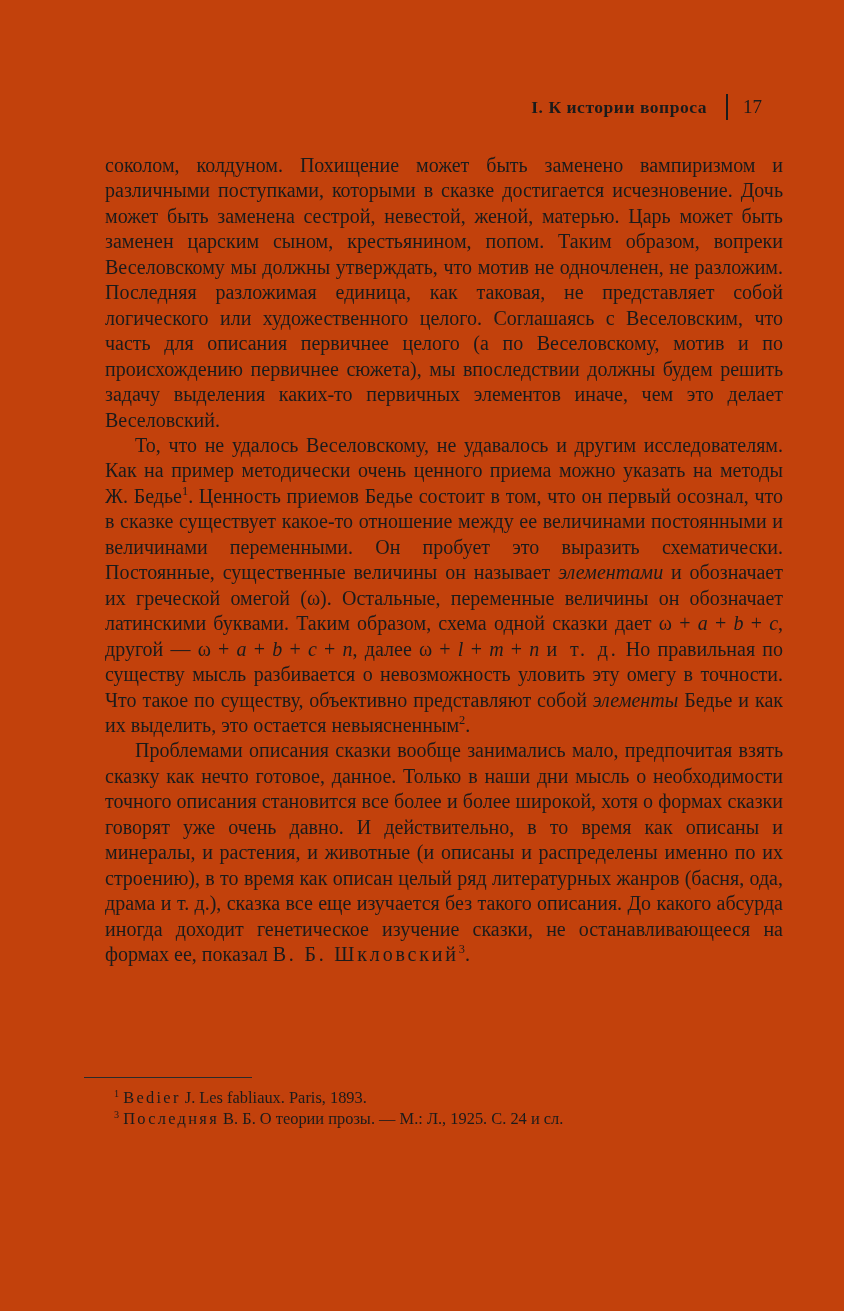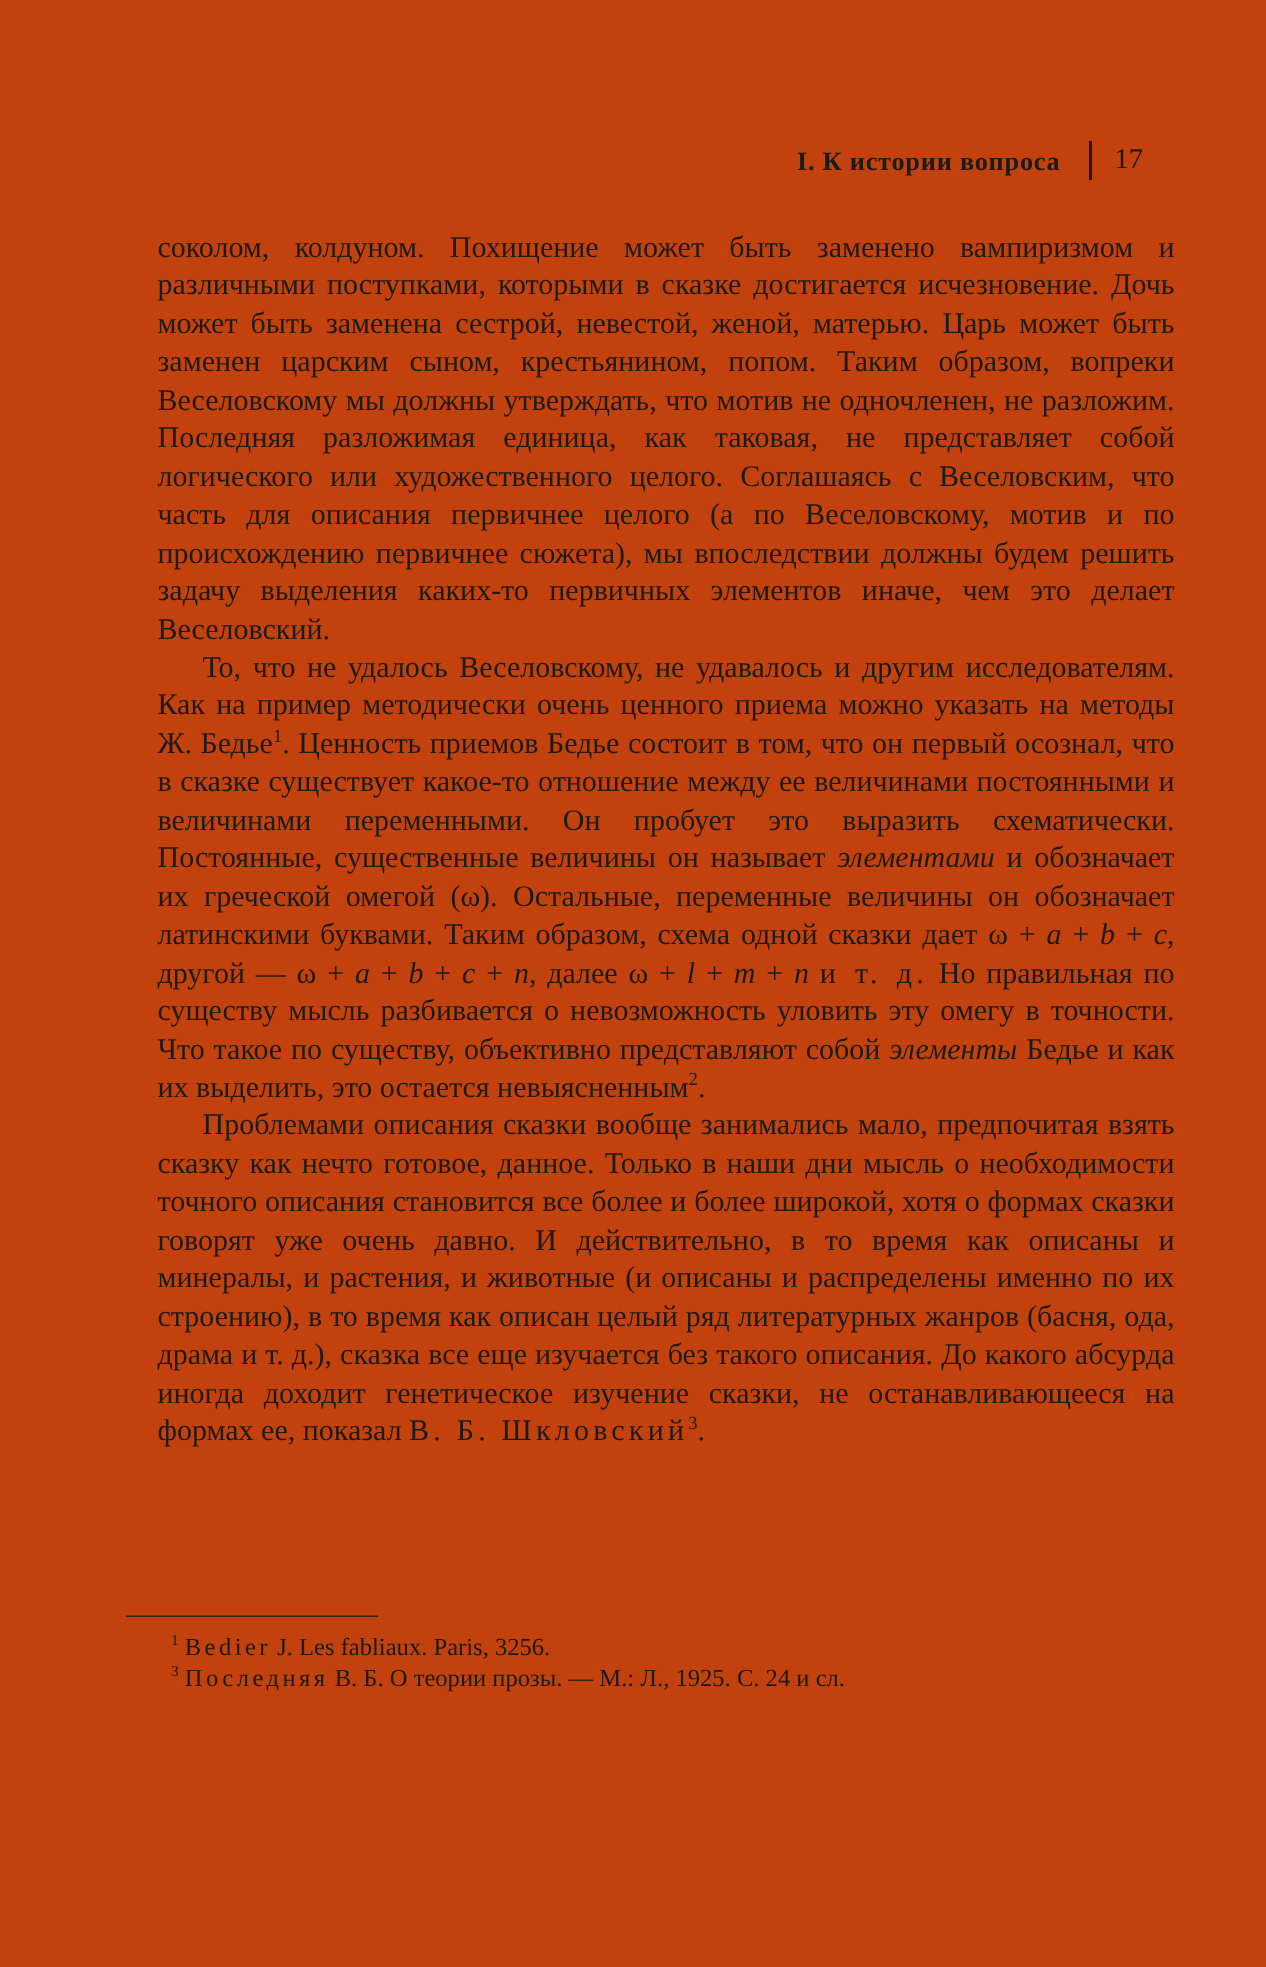--- a/index.html
+++ b/index.html
@@ -85,17 +85,17 @@
 
   <div class="body-text">
       <p class="para"><span>соколом, колдуном. Похищение может быть заменено вампиризмом и различными поступками, которыми в сказке достигается исчезновение. Дочь может быть заменена сестрой, невестой, женой, матерью. Царь может быть заменен царским сыном, крестьянином, попом. Таким образом, вопреки Веселовскому мы должны утверждать, что мотив не одночленен, не разложим. Последняя разложимая единица, как таковая, не представляет собой логического или художественного целого. Соглашаясь с Веселовским, что часть для описания первичнее целого (а по Веселовскому, мотив и по происхождению первичнее сюжета), мы впоследствии должны будем решить задачу выделения каких-то первичных элементов иначе, чем это делает Веселовский.</span></p>
       <p class="para indent"><span>То, что не удалось Веселовскому, не удавалось и другим исследователям. Как на пример методически очень ценного приема можно указать на методы Ж. Бедье</span><sup>1</sup><span>. Ценность приемов Бедье состоит в том, что он первый осознал, что в сказке существует какое-то отношение между ее величинами постоянными и величинами переменными. Он пробует это выразить схематически. Постоянные, существенные величины он называет </span><span class="it">элементами</span><span> и обозначает их греческой омегой (ω). Остальные, переменные величины он обозначает латинскими буквами. Таким образом, схема одной сказки дает ω + </span><span class="it">a</span><span> + </span><span class="it">b</span><span> + </span><span class="it">c</span><span>, другой — ω + </span><span class="it">a</span><span> + </span><span class="it">b</span><span> + </span><span class="it">c</span><span> + </span><span class="it">n</span><span>, далее ω + </span><span class="it">l</span><span> + </span><span class="it">m</span><span> + </span><span class="it">n</span><span> </span><span class="sp">и т. д.</span><span> Но правильная по существу мысль разбивается о невозможность уловить эту омегу в точности. Что такое по существу, объективно представляют собой </span><span class="it">элементы</span><span> Бедье и как их выделить, это остается невыясненным</span><sup>2</sup><span>.</span></p>
       <p class="para indent"><span>Проблемами описания сказки вообще занимались мало, предпочитая взять сказку как нечто готовое, данное. Только в наши дни мысль о необходимости точного описания становится все более и более широкой, хотя о формах сказки говорят уже очень давно. И действительно, в то время как описаны и минералы, и растения, и животные (и описаны и распределены именно по их строению), в то время как описан целый ряд литературных жанров (басня, ода, драма и т. д.), сказка все еще изучается без такого описания. До какого абсурда иногда доходит генетическое изучение сказки, не останавливающееся на формах ее, показал </span><span class="sp">В. Б. Шкловский</span><sup>3</sup><span>.</span></p>
     </div>
 
   <div class="fn-sep"></div>
 
   <div class="footnotes">
-      <p class="footnote"><sup>1</sup> <span class="sp">Bedier</span><span> J. Les fabliaux. Paris, 3256.</span></p>
+      <p class="footnote"><sup>1</sup> <span class="sp">Bedier</span><span> J. Les fabliaux. Paris, 1893.</span></p>
       <p class="footnote"><sup>3</sup> <span class="sp">Последняя</span><span> В. Б. О теории прозы. — М.: Л., 1925. С. 24 и сл.</span></p>
     </div>
 
 </div>
 
 </body></html>

